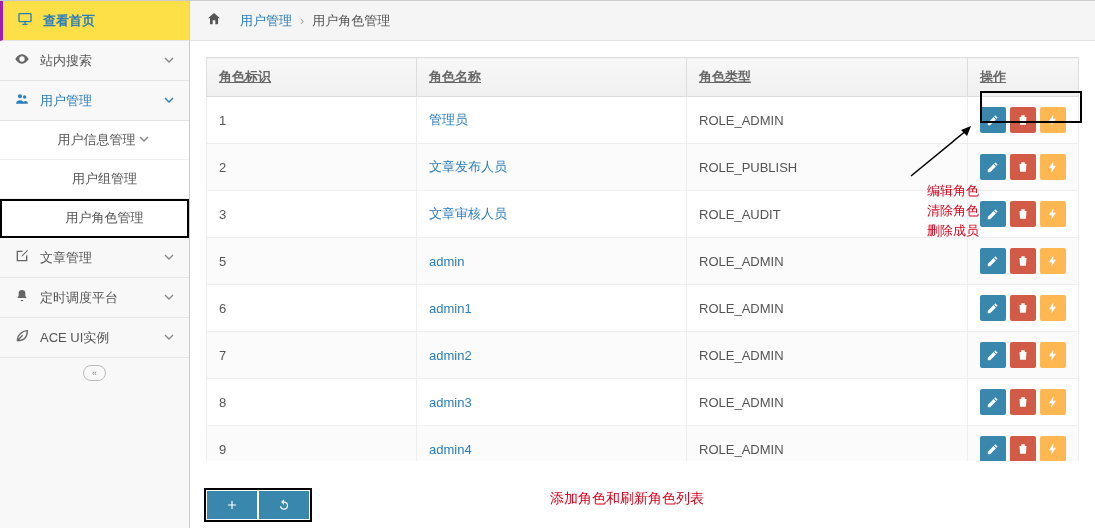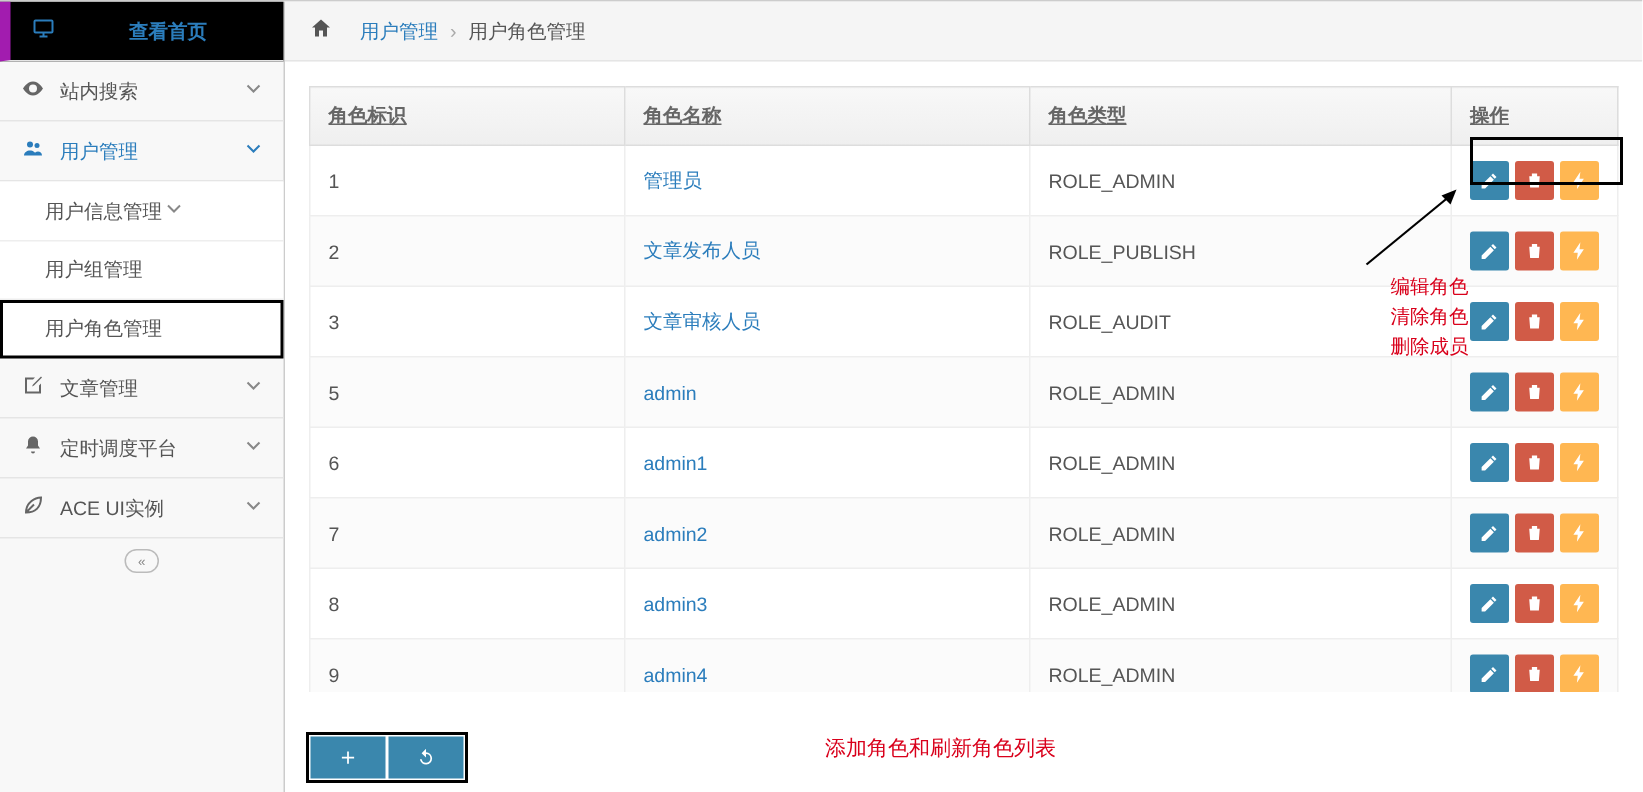--- a/index.html
+++ b/index.html
@@ -2,27 +2,27 @@
 <html><head>
 <meta charset="utf-8">
 <style>
   * { box-sizing: border-box; margin: 0; padding: 0; }
   body { font-family: "Microsoft YaHei", "Helvetica Neue", Arial, sans-serif; font-size: 13px; color: #555; background: #fff; }
   .layout { display: flex; width: 1095px; height: 528px; overflow: hidden; border-top: 1px solid #ccc; }
 
   
   .sidebar { width: 190px; background: #f8f8f8; border-right: 1px solid #ccc; flex-shrink: 0; }
   .nav-item { display: flex; align-items: center; padding: 10px 12px; border-bottom: 1px solid #e5e5e5; cursor: pointer; color: #555; }
-  .nav-item.active-top { background: #000000; border-left: 7px solid #a21caf; color: #2b7dbc; font-weight: 600; text-align: center; }
+  .nav-item.active-top { background: #fde047; border-left: 3px solid #a21caf; color: #2b7dbc; font-weight: 600; }
   .nav-item.open { color: #2b7dbc; }
   .nav-icon { width: 20px; text-align: center; margin-right: 8px; font-size: 14px; }
   .nav-label { flex: 1; }
   .nav-arrow { font-size: 10px; color: #888; }
   .subnav { background: #fff; }
-  .sub-item { padding: 10px 10px 10px 30px; border-bottom: 1px solid #eee; cursor: pointer; color: #555; display:flex; align-items:center; justify-content:flex-start;}
+  .sub-item { padding: 10px 10px 10px 30px; border-bottom: 1px solid #eee; cursor: pointer; color: #555; display:flex; align-items:center; justify-content:center;}
   .sub-item.active { outline: 2px solid #000; outline-offset: -2px; }
   .collapse-bar { text-align: center; padding: 6px 0; }
   .collapse-btn { display: inline-block; border: 1px solid #bbb; border-radius: 10px; padding: 0 8px; font-size: 9px; color: #888; line-height: 14px; }
 
   
   .main { flex: 1; display: flex; flex-direction: column; position: relative; }
   .breadcrumb { background: #f5f5f5; border-bottom: 1px solid #e5e5e5; padding: 10px 14px; display: flex; align-items: center; gap: 8px; color: #555; }
   .breadcrumb a { color: #2b7dbc; text-decoration: none; }
   .breadcrumb .sep { color: #aaa; }
   .content { padding: 16px; position: relative; flex:1; overflow:auto;}

